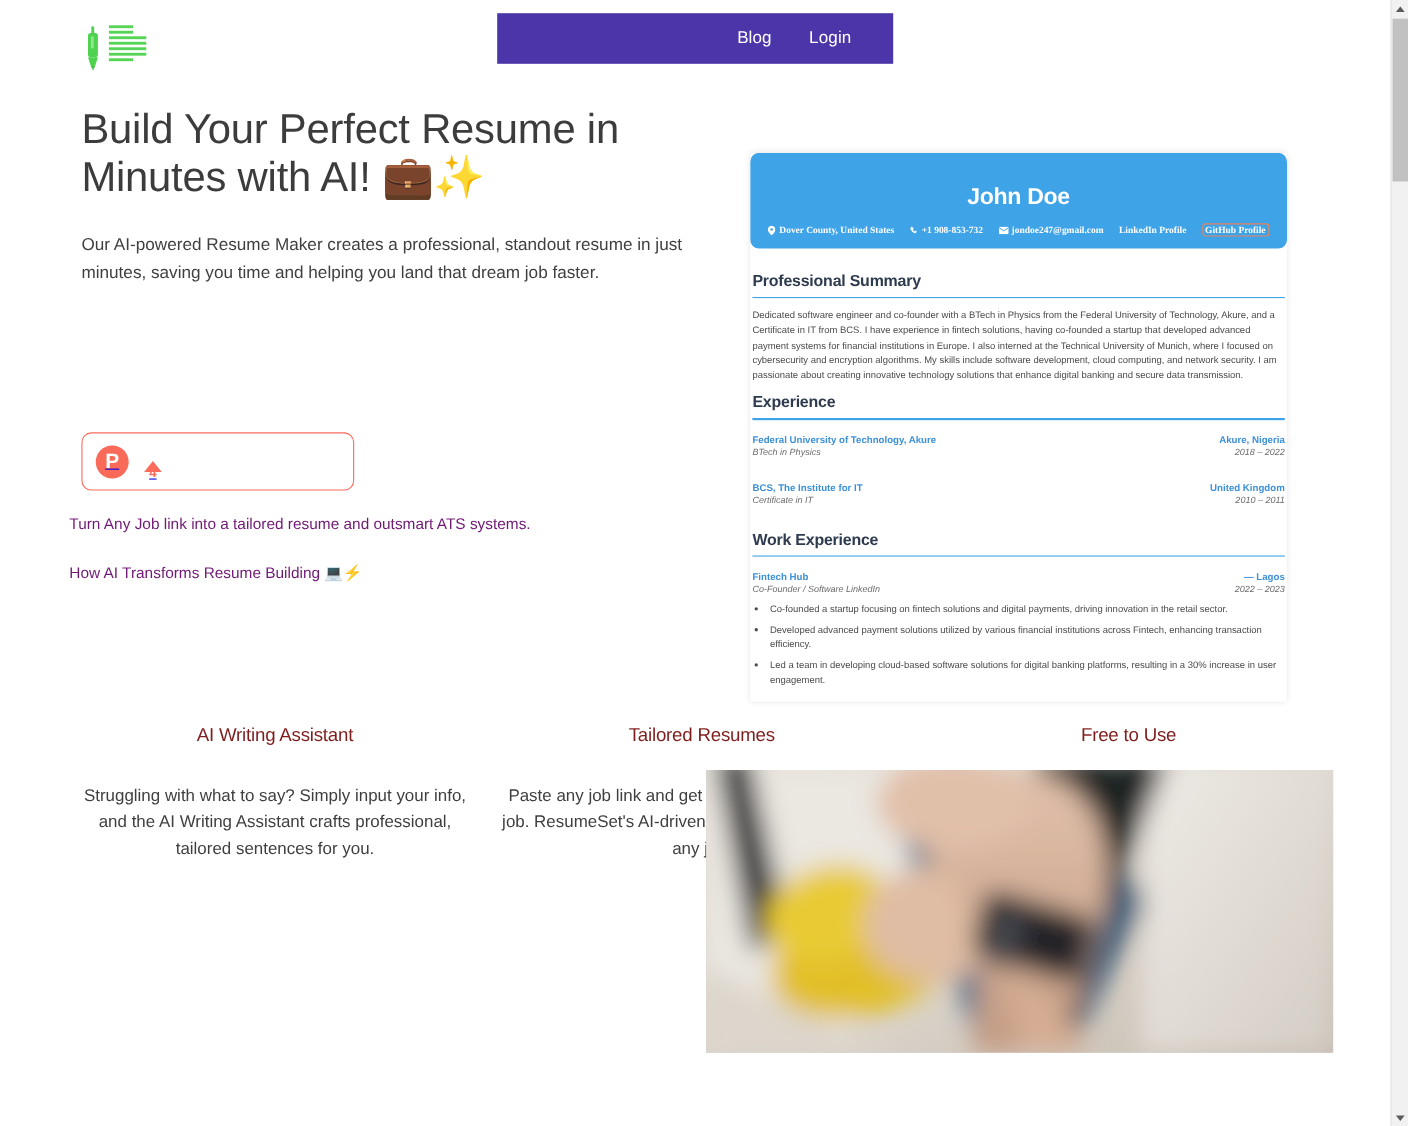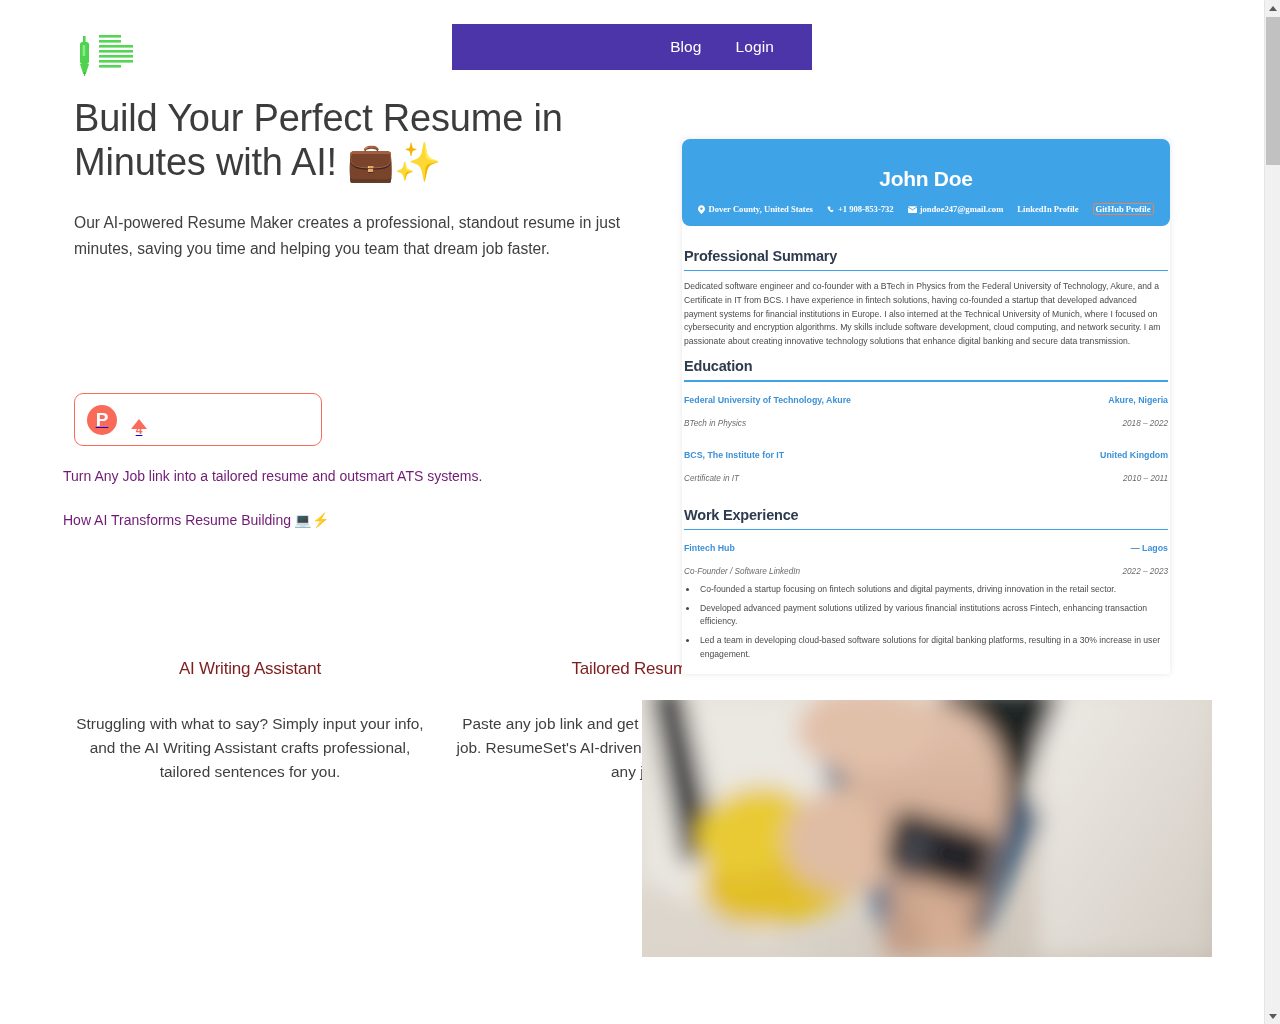--- a/index.html
+++ b/index.html
@@ -12,21 +12,21 @@
   }
   #viewport {
     position: relative;
     width: 1280px; height: 1024px;
     overflow: hidden;
     background: #fff;
   }
 
   
   .header {
-    position: absolute; top: 12px; left: 0;
+    position: absolute; top: 0; left: 0;
     width: 1245px; height: 70px;
   }
   .logo {
     position: absolute; left: 74px; top: 16px;
     width: 70px; height: 48px;
   }
   .logo svg { display: block; }
   .navbar {
     position: absolute; left: 452px; top: 12px;
     width: 360px; height: 46px;
@@ -177,21 +177,21 @@
     margin-top: 9px;
     font-size: 8.6px; line-height: 13.6px; color: #4a4a4a;
     text-align: left;
   }
   .r-entry { margin-top: 13px; }
   .r-entry-row {
     display: flex; justify-content: space-between; align-items: baseline;
   }
   .r-org { font-size: 8.8px; font-weight: bold; color: #3C91D8; }
   .r-place { font-size: 8.8px; font-weight: bold; color: #3C91D8; }
-  .r-role { font-size: 8.2px; font-style: italic; color: #6b6b6b; margin-top: 14px; }
+  .r-role { font-size: 8.2px; font-style: italic; color: #6b6b6b; margin-top: 2px; }
   .r-date { font-size: 8.2px; font-style: italic; color: #6b6b6b; margin-top: 2px; }
   .r-bullets { margin: 7px 0 0 14px; }
   .r-bullets li {
     font-size: 8.6px; line-height: 13.6px; color: #4a4a4a;
     margin-bottom: 5px; padding-left: 2px;
   }
 
   
   .photo-overlay {
     position: absolute; left: 642px; top: 700px;
@@ -260,21 +260,21 @@
     </div>
 
     <nav class="navbar">
       <a class="navlink" href="#">Blog</a>
       <a class="navlink" href="#">Login</a>
     </nav>
   </div>
 
   <div class="hero-left">
     <h1 class="hero-title">Build Your Perfect Resume in Minutes with AI! 💼✨</h1>
-    <p class="hero-p">Our AI-powered Resume Maker creates a professional, standout resume in just minutes, saving you time and helping you team that dream job faster.</p>
+    <p class="hero-p">Our AI-powered Resume Maker creates a professional, standout resume in just minutes, saving you time and helping you land that dream job faster.</p>
   </div>
 
   <a class="ph-badge" href="#">
     <span class="ph-circle">P</span>
     <span class="ph-vote">
       <span class="ph-arrow"></span>
       <span class="ph-count" style="display:block">4</span>
     </span>
   </a>
 
@@ -331,21 +331,21 @@
 
     <div class="r-body">
 
       <div class="r-section">
         <div class="r-sec-title">Professional Summary</div>
         <div class="r-rule"></div>
         <div class="r-summary">Dedicated software engineer and co-founder with a BTech in Physics from the Federal University of Technology, Akure, and a Certificate in IT from BCS. I have experience in fintech solutions, having co-founded a startup that developed advanced payment systems for financial institutions in Europe. I also interned at the Technical University of Munich, where I focused on cybersecurity and encryption algorithms. My skills include software development, cloud computing, and network security. I am passionate about creating innovative technology solutions that enhance digital banking and secure data transmission.</div>
       </div>
 
       <div class="r-section">
-        <div class="r-sec-title">Education</div>
+        <div class="r-sec-title">Experience</div>
         <div class="r-rule"></div>
 
         <div class="r-entry">
           <div class="r-entry-row">
             <span class="r-org">Federal University of Technology, Akure</span>
             <span class="r-place">Akure, Nigeria</span>
           </div>
           <div class="r-entry-row">
             <span class="r-role">BTech in Physics</span>
             <span class="r-date">2018 – 2022</span>

